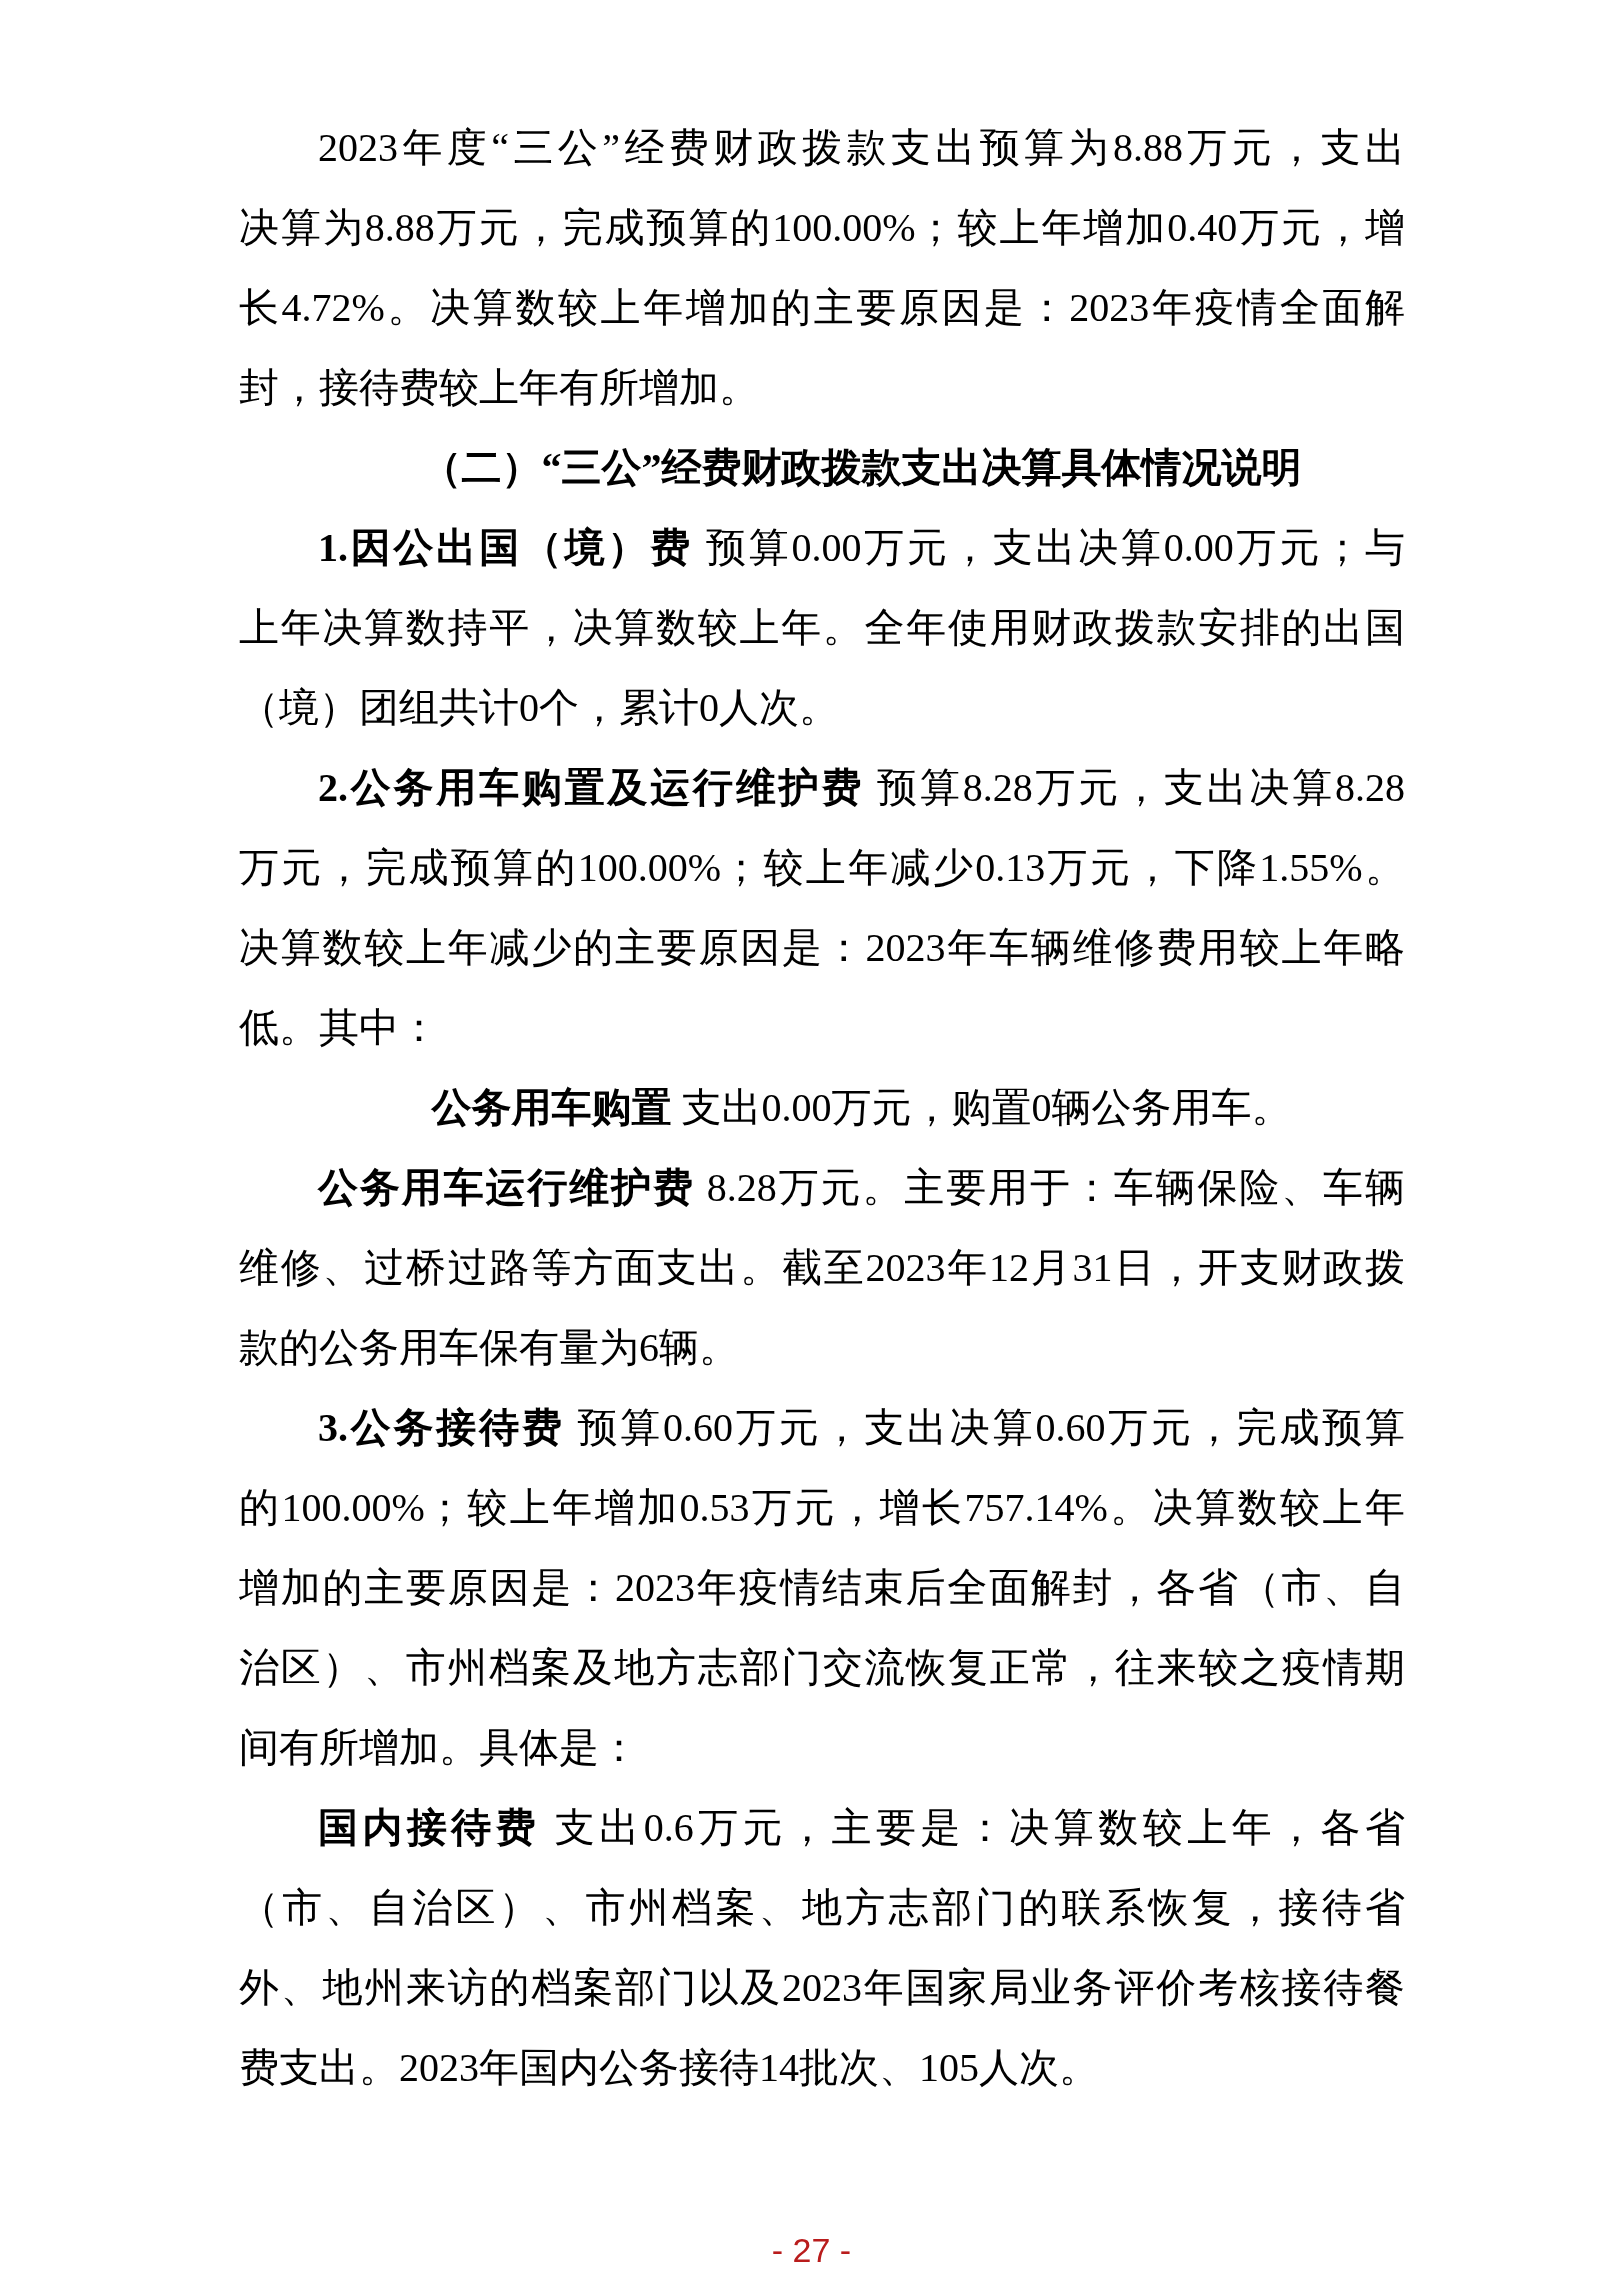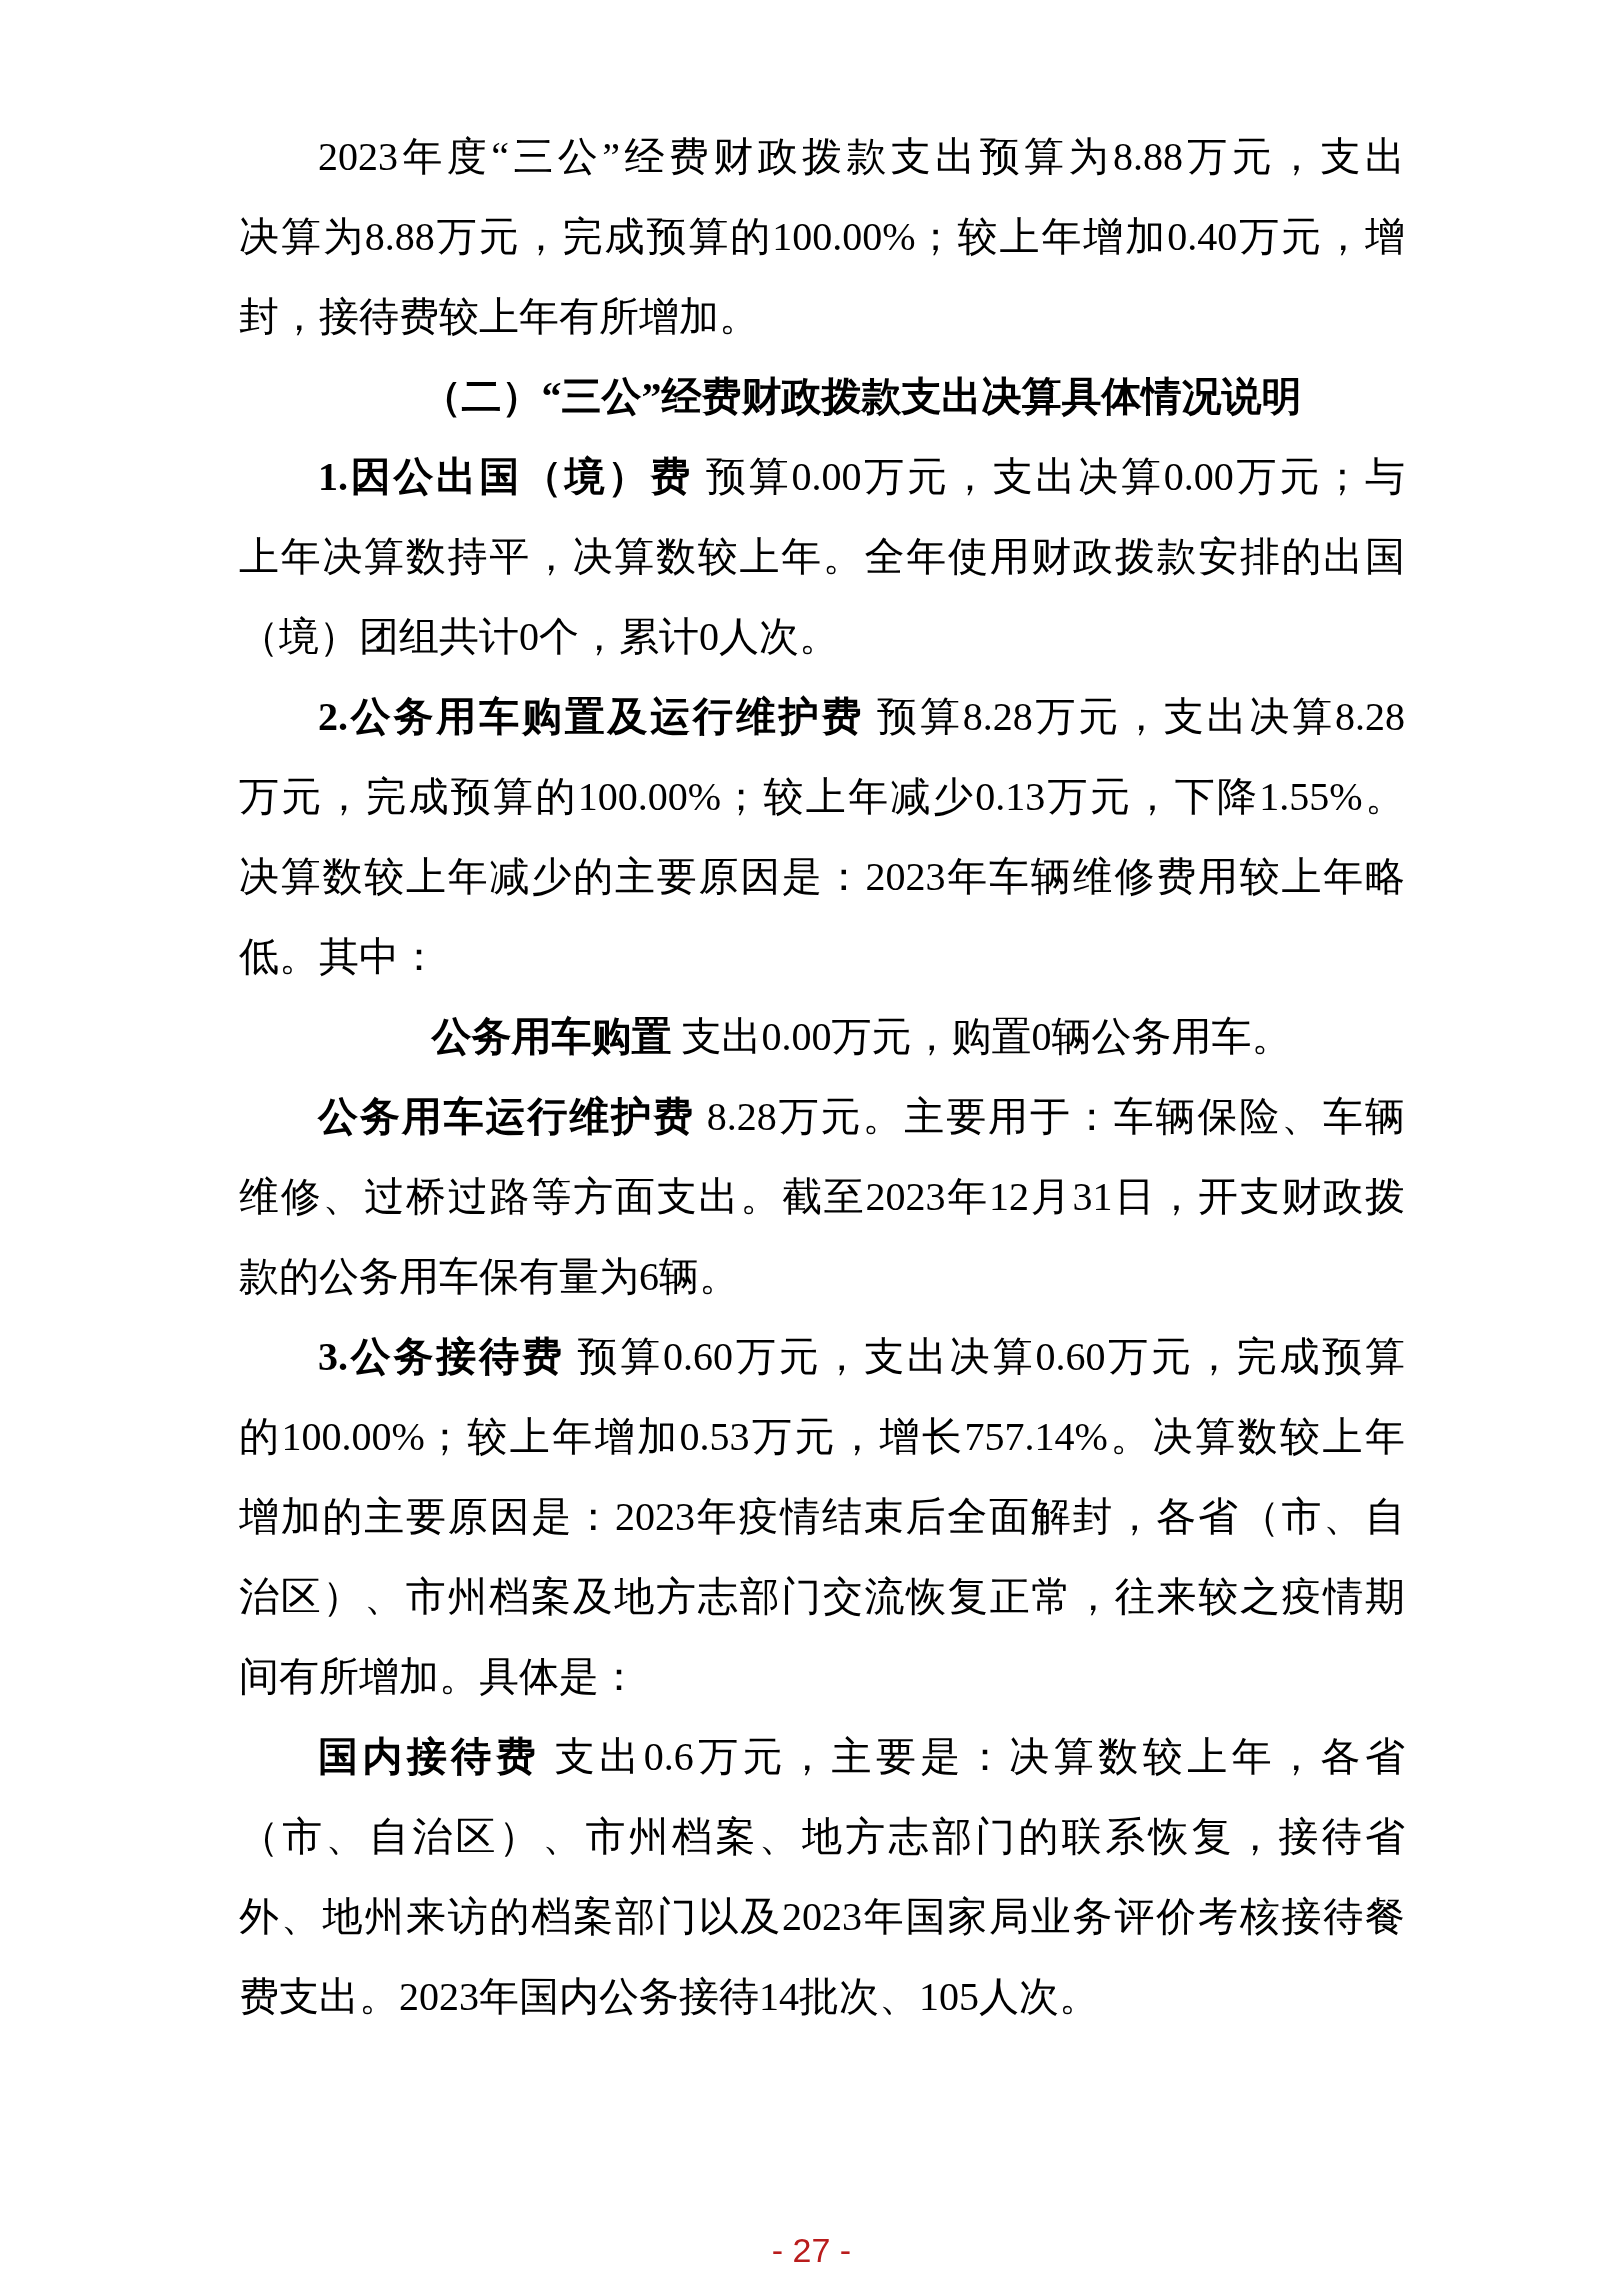--- a/index.html
+++ b/index.html
@@ -13,21 +13,21 @@
     height: 2295px;
     background: #ffffff;
     margin: 0 auto;
     overflow: hidden;
     font-family: "Liberation Serif", "DejaVu Serif", serif;
     color: #000000;
   }
   .doc-body {
     position: absolute;
     left: 239px;
-    top: 117px;
+    top: 108px;
     width: 1166px;
     font-size: 40px;
     color: #000000;
   }
   .line {
     height: 80px;
     line-height: 80px;
     text-align: left;
     white-space: normal;
   }
@@ -55,20 +55,21 @@
     color: #b91c1c;
   }
 </style>
 </head>
 <body>
 
 <div class="page">
   <div class="doc-body">
       <div class="line justify indent"><span class="seg">2023年度“三公”经费财政拨款支出预算为8.88万元，支出</span></div>
       <div class="line justify"><span class="seg">决算为8.88万元，完成预算的100.00%；较上年增加0.40万元，增</span></div>
+      <div class="line justify"><span class="seg">长4.72%。决算数较上年增加的主要原因是：2023年疫情全面解</span></div>
       <div class="line"><span class="seg">封，接待费较上年有所增加。</span></div>
       <div class="line indent"><span class="seg bold">（二）“三公”经费财政拨款支出决算具体情况说明</span></div>
       <div class="line justify indent"><span class="seg bold">1.因公出国（境）费</span><span class="seg"> 预算0.00万元，支出决算0.00万元；与</span></div>
       <div class="line justify"><span class="seg">上年决算数持平，决算数较上年。全年使用财政拨款安排的出国</span></div>
       <div class="line"><span class="seg">（境）团组共计0个，累计0人次。</span></div>
       <div class="line justify indent"><span class="seg bold">2.公务用车购置及运行维护费</span><span class="seg"> 预算8.28万元，支出决算8.28</span></div>
       <div class="line justify"><span class="seg">万元，完成预算的100.00%；较上年减少0.13万元，下降1.55%。</span></div>
       <div class="line justify"><span class="seg">决算数较上年减少的主要原因是：2023年车辆维修费用较上年略</span></div>
       <div class="line"><span class="seg">低。其中：</span></div>
       <div class="line indent"><span class="seg bold">公务用车购置</span><span class="seg"> 支出0.00万元，购置0辆公务用车。</span></div>

